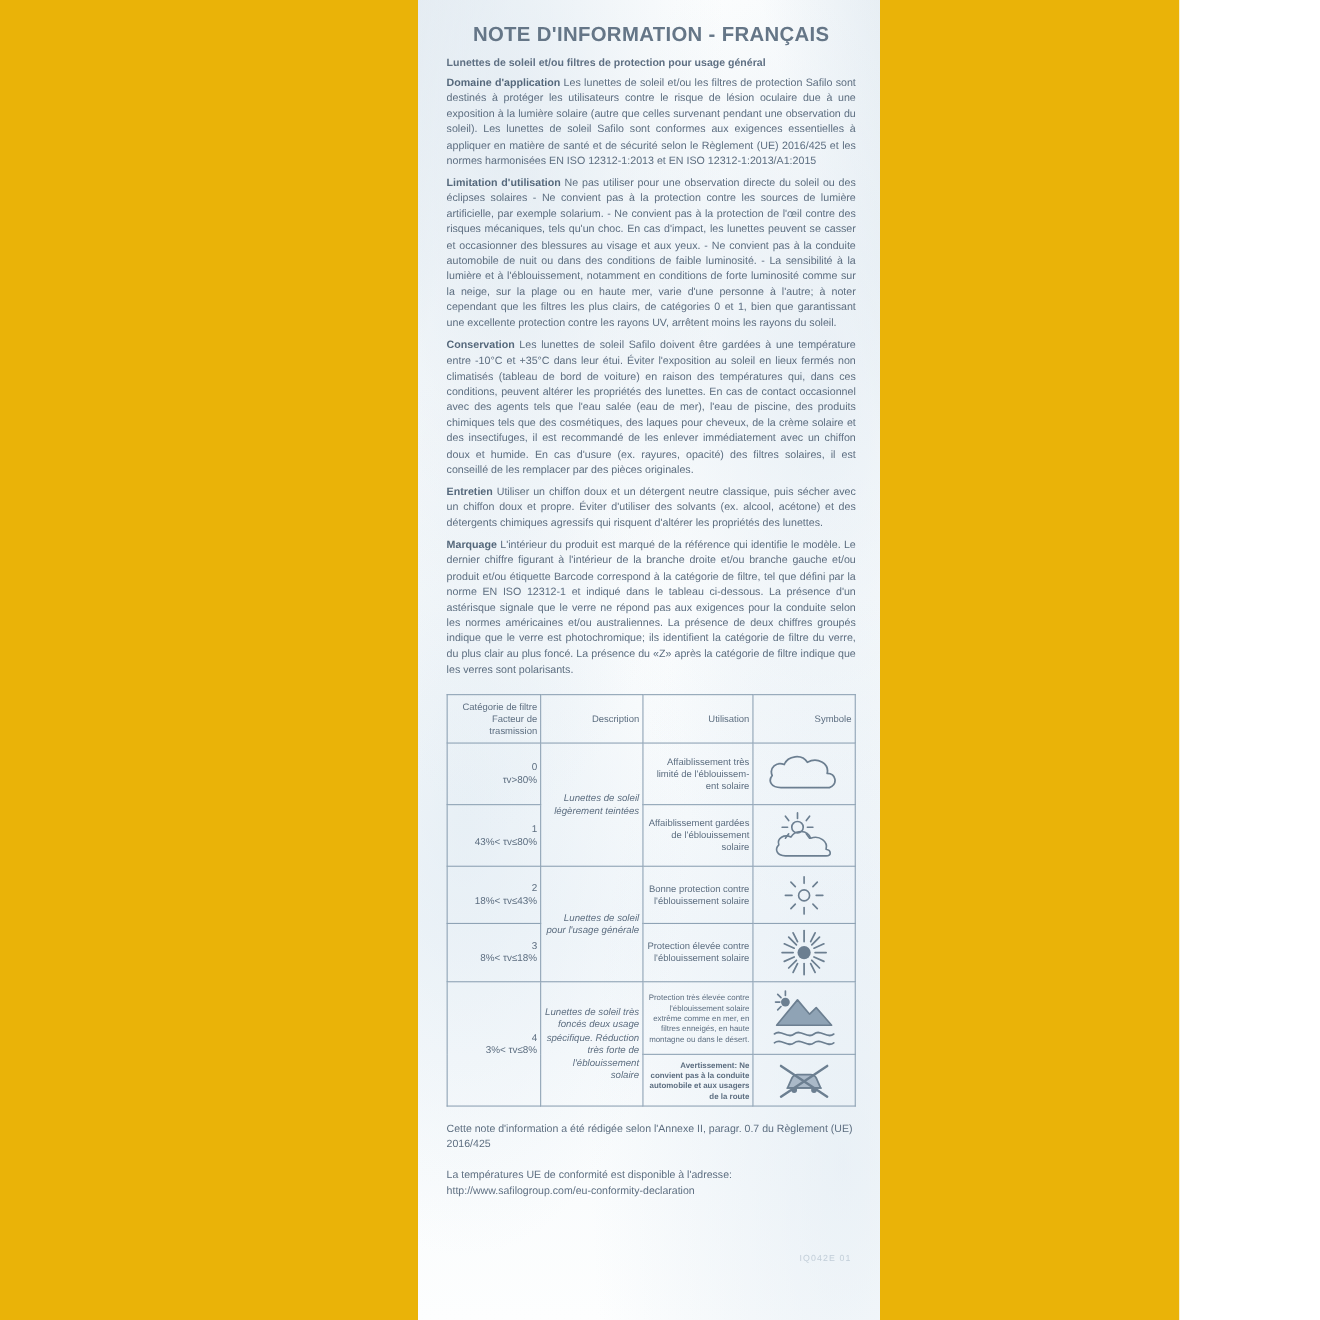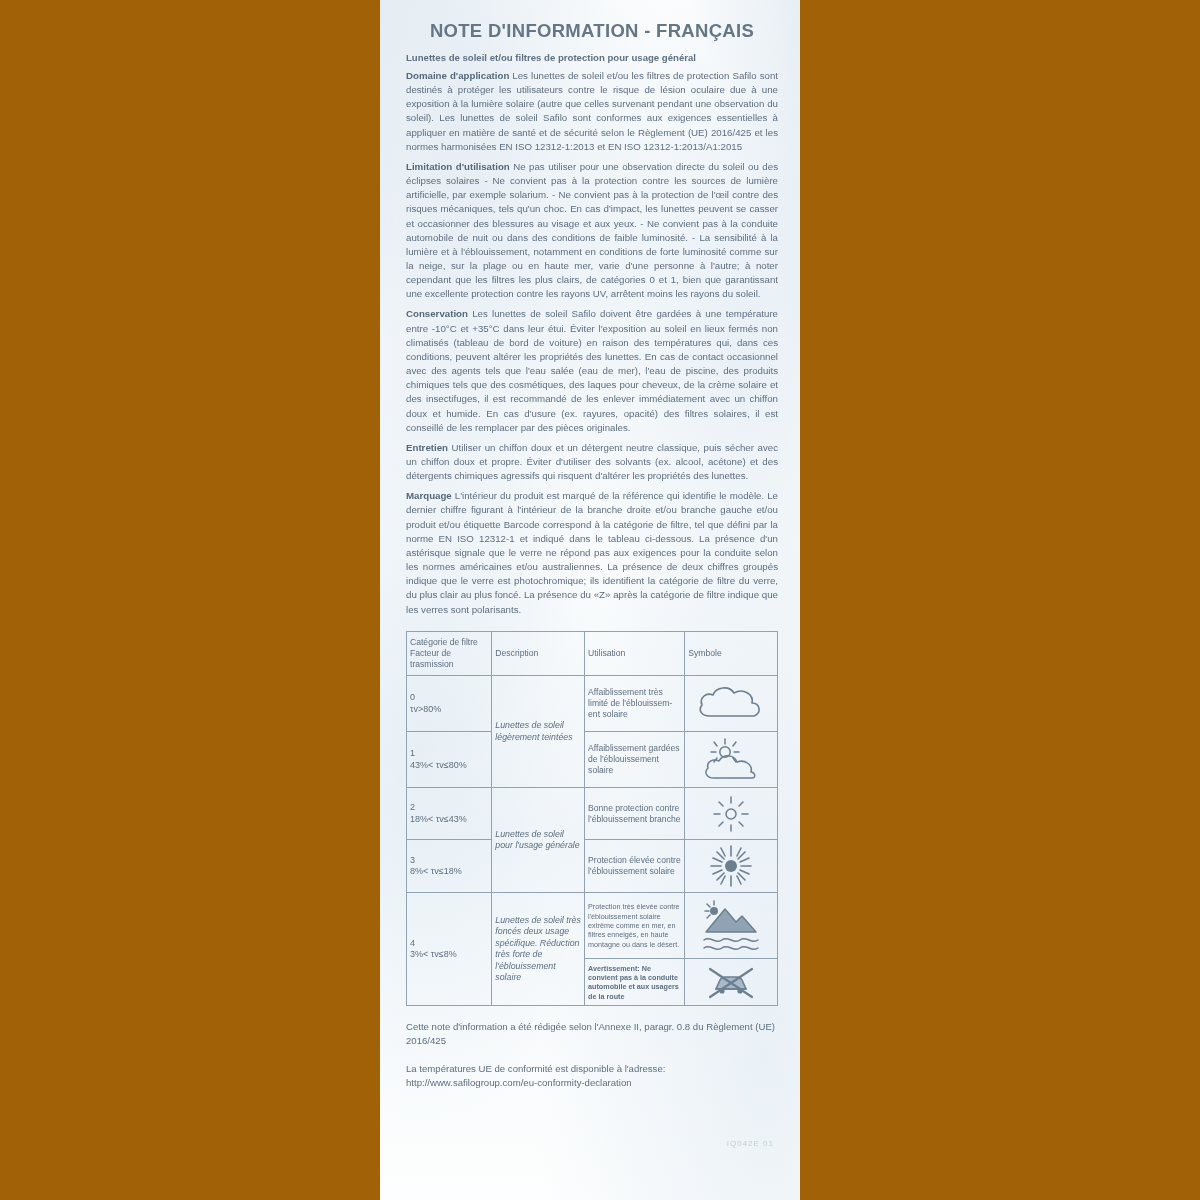--- a/index.html
+++ b/index.html
@@ -8,23 +8,23 @@
     background: #ffffff;
   }
   body {
     width: 1200px;
     height: 1200px;
     overflow: hidden;
     font-family: "Liberation Sans", sans-serif;
   }
   .page {
     position: relative;
-    width: 1200px;
+    width: 1072px;
     height: 1200px;
-    background: #a16207;
+    background: #eab308;
   }
   
   .leaflet {
     position: absolute;
     left: 380px;
     top: 0;
     width: 420px;
     height: 1200px;
     background:
       linear-gradient(105deg, rgba(232,238,243,0.75) 0%, rgba(255,255,255,0.2) 12%, rgba(255,255,255,0) 30%),
@@ -78,21 +78,21 @@
   table.filter-table {
     border-collapse: collapse;
     width: 100%;
     margin-top: 14px;
     font-size: 8.3px;
     color: #5d6e80;
   }
   table.filter-table th,
   table.filter-table td {
     border: 1px solid #8fa3b5;
-    text-align: left;
+    text-align: right;
     vertical-align: middle;
     padding: 3px 3px;
     line-height: 1.3;
   }
   table.filter-table th {
     font-weight: normal;
     font-size: 8.6px;
     padding: 5px 3px;
   }
   th.col-cat { width: 23%; font-size: 7.6px; line-height: 1.25;}
@@ -205,21 +205,21 @@
                 </svg>
               </div>
             </td>
           </tr>
           <tr style="height:52px;">
             <td class="cat">
               <div>2</div>
               <div>18%&lt; τv≤43%</div>
             </td>
             <td class="desc" rowspan="2">Lunettes de soleil pour l'usage générale</td>
-            <td class="use">Bonne protection contre l'éblouissement branche</td>
+            <td class="use">Bonne protection contre l'éblouissement solaire</td>
             <td class="sym">
               <div class="sym-box">
                 <svg width="74" height="44" viewBox="0 0 74 44" aria-hidden="true">
                   <g stroke="#6c7f91" stroke-width="1.5" fill="none" stroke-linecap="round">
                     <circle cx="37" cy="22" r="5"></circle>
                     <line x1="37" y1="5" x2="37" y2="11"></line>
                     <line x1="37" y1="33" x2="37" y2="39"></line>
                     <line x1="20" y1="22" x2="26" y2="22"></line>
                     <line x1="48" y1="22" x2="54" y2="22"></line>
                     <line x1="25" y1="10" x2="29" y2="14"></line>
@@ -300,21 +300,21 @@
                     <line x1="16" y1="7" x2="58" y2="35" stroke-width="2.2"></line>
                     <line x1="58" y1="7" x2="16" y2="35" stroke-width="2.2"></line>
                   </g>
                 </svg>
               </div>
             </td>
           </tr>
         </tbody>
       </table>
 
-      <div class="footer-note">Cette note d'information a été rédigée selon l'Annexe II, paragr. 0.8 du Règlement (UE) 2016/425</div>
+      <div class="footer-note">Cette note d'information a été rédigée selon l'Annexe II, paragr. 0.7 du Règlement (UE) 2016/425</div>
 
       <div class="footer-note second">
         <div>La températures UE de conformité est disponible à l'adresse:</div>
         <div class="footer-link">http://www.safilogroup.com/eu-conformity-declaration</div>
       </div>
 
     </div>
     <div class="ghost-code">IQ042E  01</div>
   </div>
 </div>

